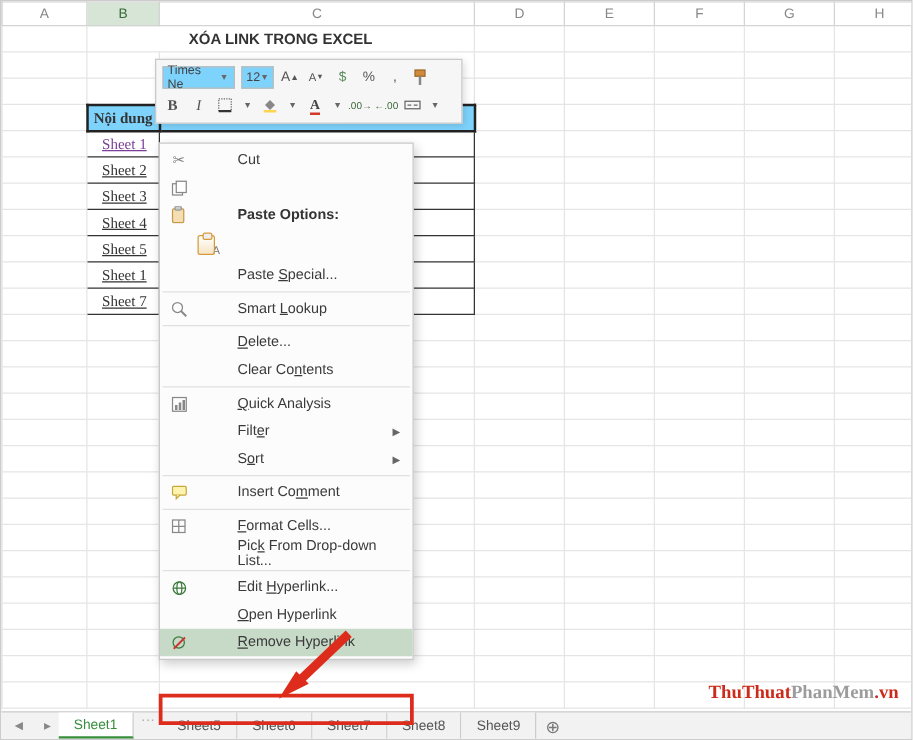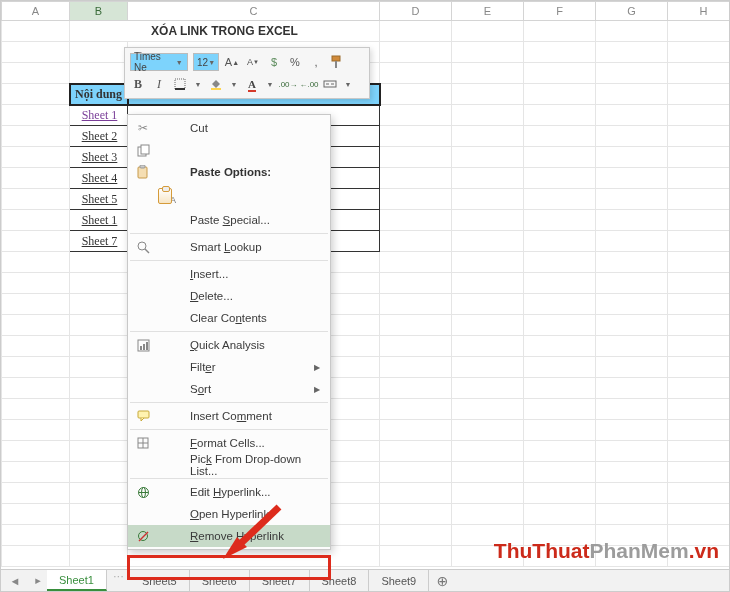--- a/index.html
+++ b/index.html
@@ -136,23 +136,23 @@
     position: absolute;
     left: 218px; top: 502px;
     width: 64px; height: 58px;
     z-index: 40;
     pointer-events: none;
   }
   
   .watermark {
     position: absolute;
     right: 10px; bottom: 28px;
-    font-family: Liberation Sans, sans-serif;
+    font-family: Liberation Serif, serif;
     font-weight: 700;
-    font-size: 21px;
+    font-size: 15px;
     z-index: 5; user-select: none;
   }
   .watermark .p1 { color: #cc2a1a; }
   .watermark .p2 { color: #9c9c9c; }
   
   .tabbar {
     position: absolute;
     left: 0; bottom: 0; right: 0;
     height: 22px;
     background: #f2f2f2;
@@ -584,24 +584,20 @@
       <svg width="13" height="13" viewBox="0 0 13 13">
           <circle cx="5" cy="5" r="4" fill="none" stroke="#888"></circle>
           <line x1="8" y1="8" x2="12" y2="12" stroke="#888" stroke-width="1.5"></line>
         </svg>
     </span>
     <span class="lbl">Smart <span class="u">L</span>ookup</span>
   </div>
   <hr>
   <div class="item">
     <span class="icn"></span>
-    <span class="lbl"><span class="u">I</span>nsert...</span>
-  </div>
-  <div class="item">
-    <span class="icn"></span>
     <span class="lbl"><span class="u">D</span>elete...</span>
   </div>
   <div class="item">
     <span class="icn"></span>
     <span class="lbl">Clear Co<span class="u">n</span>tents</span>
   </div>
   <hr>
   <div class="item">
     <span class="icn">
       <svg width="13" height="13" viewBox="0 0 13 13">

